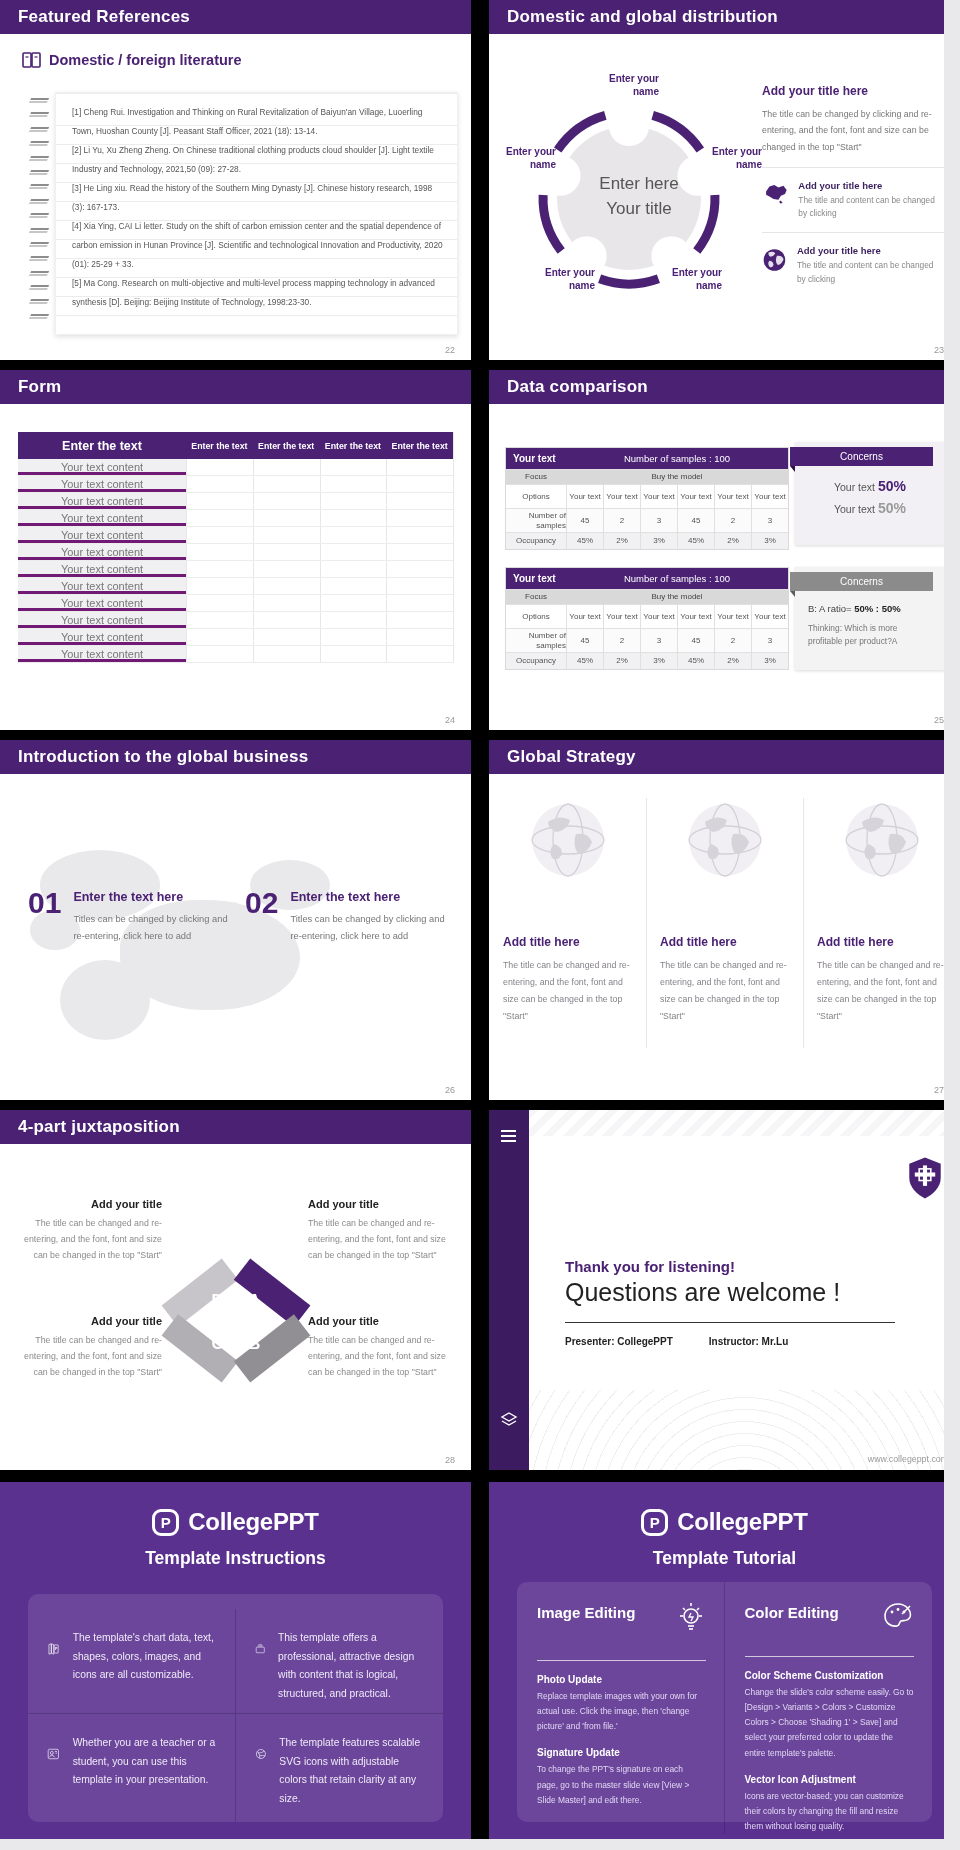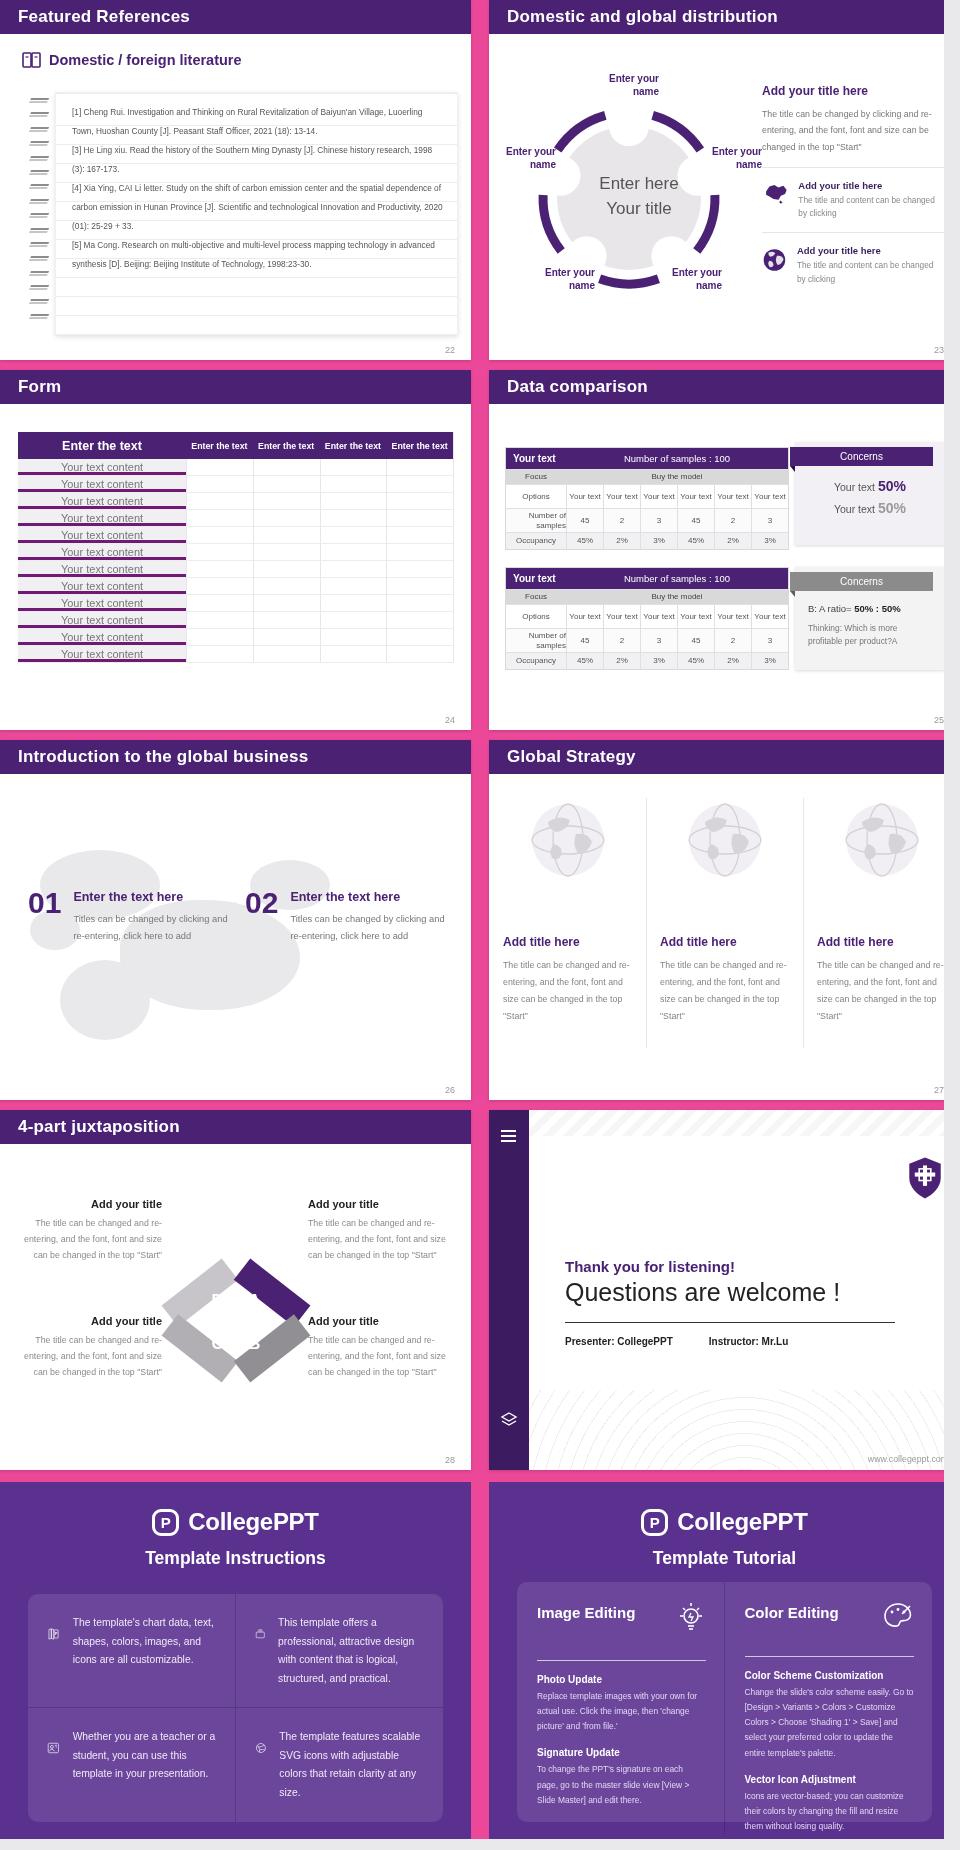--- a/index.html
+++ b/index.html
@@ -1,17 +1,17 @@
 <!DOCTYPE html>
 <html><head>
 <meta charset="utf-8">
 <style>
   html,body{margin:0;padding:0;background:#e9e8eb;}
   *{box-sizing:border-box;font-family:"Liberation Sans",sans-serif;}
-  .canvas{position:relative;width:944px;height:1850px;background:#ec4899;overflow:hidden;}
+  .canvas{position:relative;width:944px;height:1850px;background:#000000;overflow:hidden;}
   .slide{position:absolute;width:471px;height:360px;background:#fff;box-shadow:0 1px 3px rgba(0,0,0,.18);overflow:hidden;}
   .banner{height:34px;background:#4a2173;color:#fff;font-weight:bold;font-size:17px;line-height:34px;padding-left:18px;letter-spacing:.2px;}
   .pagenum{position:absolute;right:16px;bottom:5px;font-size:9px;color:#999;}
 
   
   .refs-heading{position:absolute;left:22px;top:52px;display:flex;align-items:center;gap:8px;color:#4a2173;font-weight:bold;font-size:14.5px;}
   .spiral{position:absolute;left:30px;top:98px;display:flex;flex-direction:column;}
   .coil{display:block;width:18px;height:5px;border-top:2px solid #8d8d8d;border-bottom:2px solid #c6c6c6;margin-bottom:9.4px;transform:skewX(-25deg);}
   .refs-card{position:absolute;left:55px;top:92px;width:403px;height:243px;background:#fff;border:1px solid #f0f0f0;box-shadow:0 2px 5px rgba(0,0,0,.12);padding:10px 14px 0 16px;background-image:repeating-linear-gradient(to bottom,transparent 0 18px,#ececec 18px 19px);background-position:0 14px;}
   .refs-card p{margin:0;font-size:8.3px;line-height:19px;color:#555;}
@@ -96,21 +96,21 @@
 
   
   .panel{position:absolute;width:471px;height:357px;background:#5b3190;color:#fff;overflow:hidden;}
   .plogo{display:flex;align-items:center;justify-content:center;gap:9px;margin-top:26px;}
   .plogo-icon{width:27px;height:27px;border:3px solid #fff;border-radius:9px;color:#fff;font-weight:bold;font-size:15px;text-align:center;line-height:22px;}
   .plogo-text{font-size:24px;font-weight:bold;letter-spacing:-.3px;}
   .ptitle{text-align:center;font-size:17.5px;font-weight:bold;margin-top:12px;}
   .pcard{position:absolute;left:28px;width:415px;background:rgba(255,255,255,.10);border-radius:10px;}
   .grid4{top:112px;height:228px;display:grid;grid-template-columns:1fr 1fr;grid-template-rows:1fr 1fr;}
   .gcell{padding:20px 16px 10px 18px;display:flex;gap:12px;align-items:flex-start;}
-  .gcell:nth-child(1),.gcell:nth-child(2){border-bottom:1px solid rgba(0,0,0,.18);}
+  .gcell:nth-child(1),.gcell:nth-child(2){border-bottom:1px solid rgba(0,0,0,.18);margin-top:15px;}
   .gcell:nth-child(odd){border-right:1px solid rgba(0,0,0,.18);}
   .gcell .gtxt{font-size:10.3px;line-height:1.8;color:#f0eaf8;}
   .tut{top:100px;height:240px;display:grid;grid-template-columns:1fr 1fr;}
   .tcol{padding:18px 18px 0 20px;}
   .tcol:first-child{border-right:1px solid rgba(0,0,0,.18);}
   .thead{display:flex;align-items:flex-start;justify-content:space-between;border-bottom:1px solid rgba(255,255,255,.7);padding-bottom:26px;}
   .thead h3{margin:4px 0 0;font-size:15px;font-weight:bold;}
   .tsec h4{margin:13px 0 4px;font-size:10px;font-weight:bold;color:#fff;}
   .tsec p{margin:0;font-size:8.4px;line-height:1.8;color:#e2d7f2;}
   .bottom-strip{position:absolute;left:0;top:1839px;width:960px;height:11px;background:#e9e8eb;}
@@ -144,20 +144,21 @@
         <i class="coil"></i>
         <i class="coil"></i>
         <i class="coil"></i>
         <i class="coil"></i>
         <i class="coil"></i>
         <i class="coil"></i>
         <i class="coil"></i>
     </div>
     <div class="refs-card">
       <p>[1] Cheng Rui. Investigation and Thinking on Rural Revitalization of Baiyun'an Village, Luoerling Town, Huoshan County [J]. Peasant Staff Officer, 2021 (18): 13-14.</p>
+      <p>[2] Li Yu, Xu Zheng Zheng. On Chinese traditional clothing products cloud shoulder [J]. Light textile Industry and Technology, 2021,50 (09): 27-28.</p>
       <p>[3] He Ling xiu. Read the history of the Southern Ming Dynasty [J]. Chinese history research, 1998 (3): 167-173.</p>
       <p>[4] Xia Ying, CAI Li letter. Study on the shift of carbon emission center and the spatial dependence of carbon emission in Hunan Province [J]. Scientific and technological Innovation and Productivity, 2020 (01): 25-29 + 33.</p>
       <p>[5] Ma Cong. Research on multi-objective and multi-level process mapping technology in advanced synthesis [D]. Beijing: Beijing Institute of Technology, 1998:23-30.</p>
     </div>
     <div class="pagenum">22</div>
   </div>
 
   <div class="slide" style="left:489px;top:0">
     <div class="banner"><span>Domestic and global distribution</span></div>
     <svg width="280" height="280" viewBox="0 0 280 280" style="position:absolute;left:0;top:58px">

